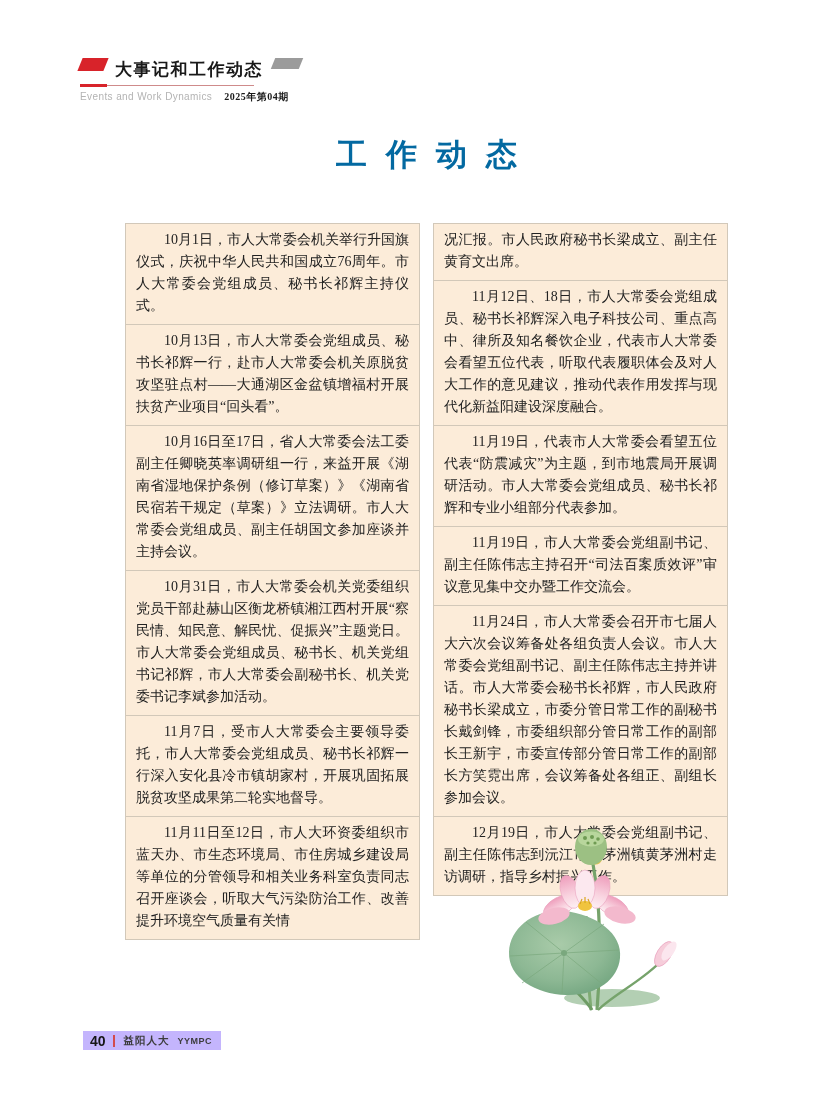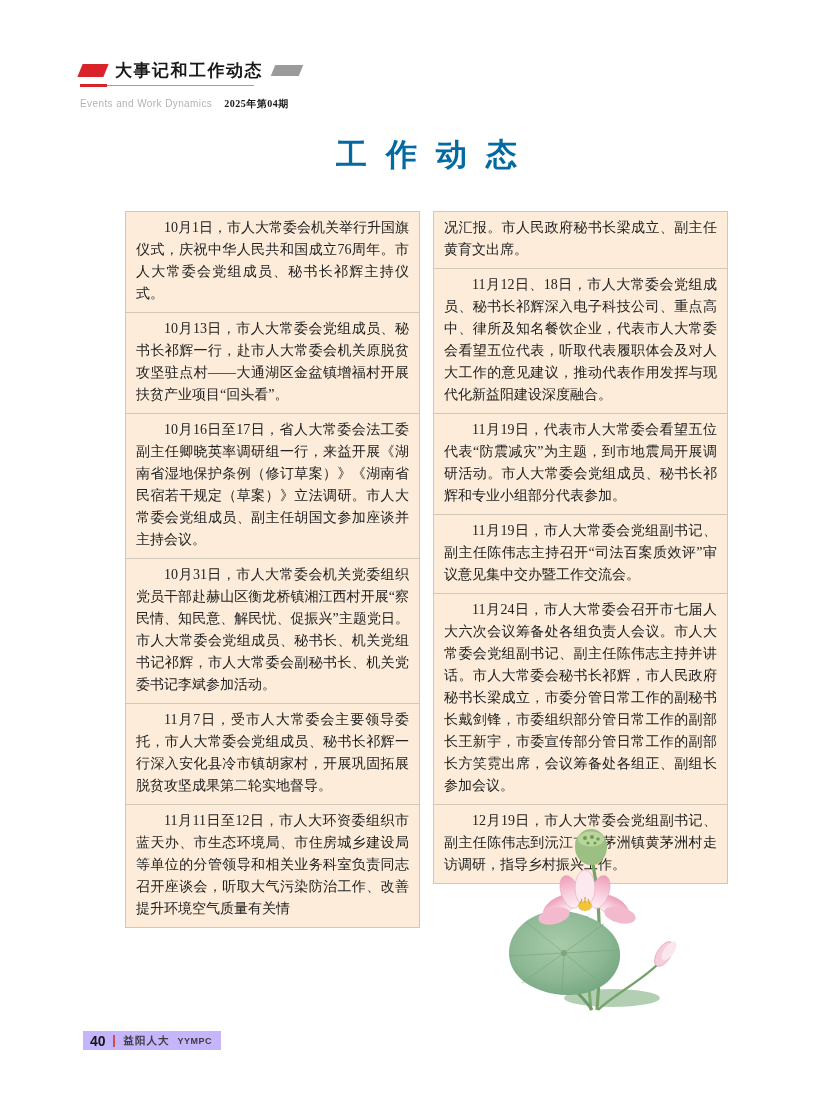--- a/index.html
+++ b/index.html
@@ -1,41 +1,41 @@
 <!DOCTYPE html>
 <html><head>
 <meta charset="utf-8">
 <style>
   html,body{margin:0;padding:0;background:#ffffff;}
   .page{position:relative;width:816px;height:1100px;background:#ffffff;overflow:hidden;
         font-family:"Liberation Serif","DejaVu Serif",serif;}
 
   
   .header{position:absolute;left:80px;top:58px;width:260px;}
-  .header-row{display:flex;align-items:center;height:24px;}
+  .header-row{display:flex;height:24px;}
   .red-para{width:26px;height:13px;background:#d8232a;transform:skewX(-22deg);margin-right:9px;}
   .gray-para{width:28px;height:11px;background:#9b9b9b;transform:skewX(-22deg);margin-left:10px;}
   .section-title{font-size:17px;font-weight:bold;color:#191919;letter-spacing:1.5px;white-space:nowrap;}
   .header-rule{position:relative;height:3px;margin-top:2px;width:174px;}
   .header-rule .thin{position:absolute;left:0;top:1px;width:100%;height:1px;background:#cf8b8b;}
   .header-rule .thick{position:absolute;left:0;top:0;width:27px;height:3px;background:#d8232a;}
-  .header-sub{display:flex;align-items:baseline;margin-top:10px;}
+  .header-sub{display:flex;align-items:baseline;margin-top:3px;}
   .sub-en{font-family:"Liberation Sans","DejaVu Sans",sans-serif;font-size:10px;color:#b3b3b3;letter-spacing:.4px;}
   .issue{font-size:10px;font-weight:bold;color:#1a1a1a;margin-left:12px;letter-spacing:.5px;}
 
   
   .page-title{position:absolute;left:125px;top:134px;width:603px;text-align:center;
     font-family:"Liberation Sans","DejaVu Sans",sans-serif;
     font-size:31px;font-weight:bold;color:#0369a1;letter-spacing:19px;text-indent:19px;}
 
   
   .columns{position:absolute;left:125px;top:207px;width:603px;display:flex;gap:13px;align-items:flex-start;}
   .col{width:295px;flex:none;display:flex;flex-direction:column;}
   .entry{background:#fcecd9;border:1px solid #d2c8b9;margin-top:-1px;padding:5px 10px 7px 10px;box-sizing:border-box;}
-  .entry:first-child{margin-top:4px;}
+  .entry:first-child{margin-top:16px;}
   .entry p{margin:0;font-size:14px;line-height:22px;color:#222222;text-align:justify;text-indent:2em;}
   .entry.no-indent p{text-indent:0;}
 
   
   .lotus{position:absolute;left:492px;top:818px;width:232px;height:198px;}
 
   
   .footer-bar{position:absolute;left:83px;top:1031px;width:138px;height:19px;background:#c4b5fd;
     display:flex;align-items:center;padding:0 7px;box-sizing:border-box;
     font-family:"Liberation Sans","DejaVu Sans",sans-serif;}

